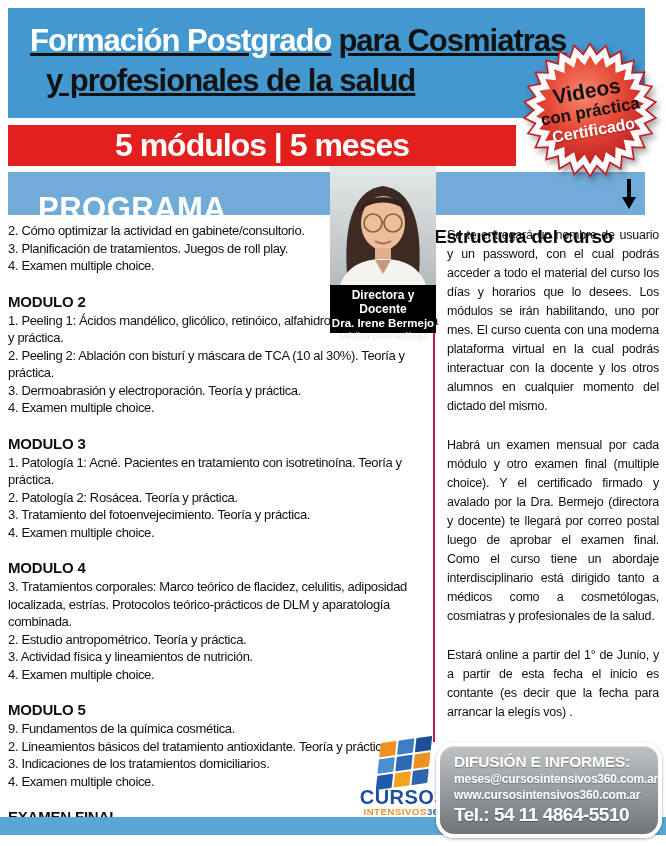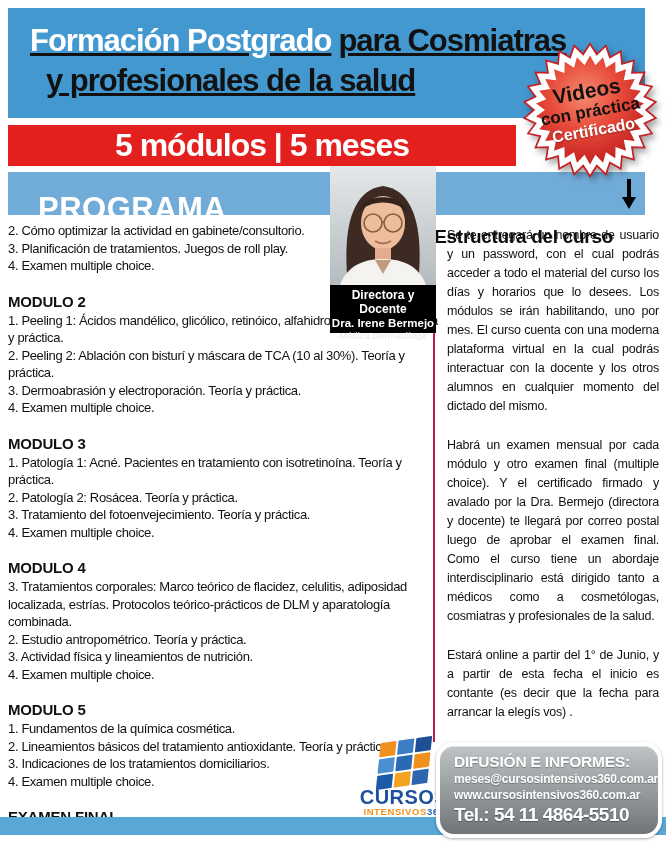--- a/index.html
+++ b/index.html
@@ -184,21 +184,21 @@
     </div>
     <div class="module-block">
       <div class="module-title">MODULO 4</div>
       <div class="module-item">3. Tratamientos corporales: Marco teórico de flacidez, celulitis, adiposidad localizada, estrías. Protocolos teórico-prácticos de DLM y aparatología combinada.</div>
       <div class="module-item">2. Estudio antropométrico. Teoría y práctica.</div>
       <div class="module-item">3. Actividad física y lineamientos de nutrición.</div>
       <div class="module-item">4. Examen multiple choice.</div>
     </div>
     <div class="module-block">
       <div class="module-title">MODULO 5</div>
-      <div class="module-item">1. Fundamentos de la química cosmética.</div>
+      <div class="module-item">9. Fundamentos de la química cosmética.</div>
       <div class="module-item">2. Lineamientos básicos del tratamiento antioxidante. Teoría y práctica.</div>
       <div class="module-item">3. Indicaciones de los tratamientos domiciliarios.</div>
       <div class="module-item">4. Examen multiple choice.</div>
     </div>
     <div class="module-block">
       <div class="module-title">EXAMEN FINAL</div>
 
     </div>
   </div>
 

